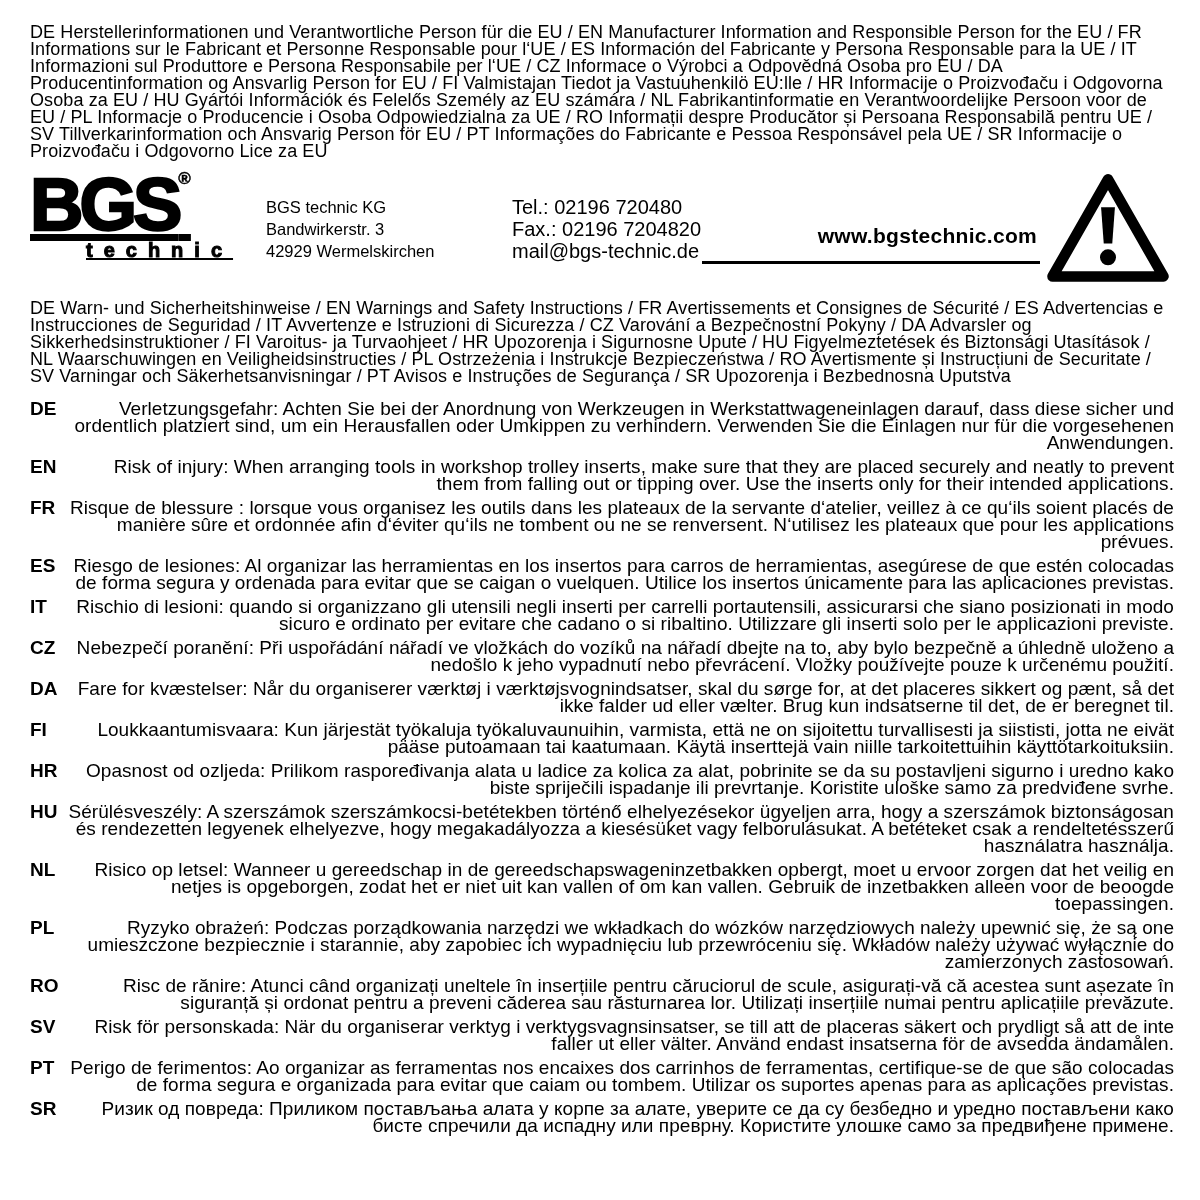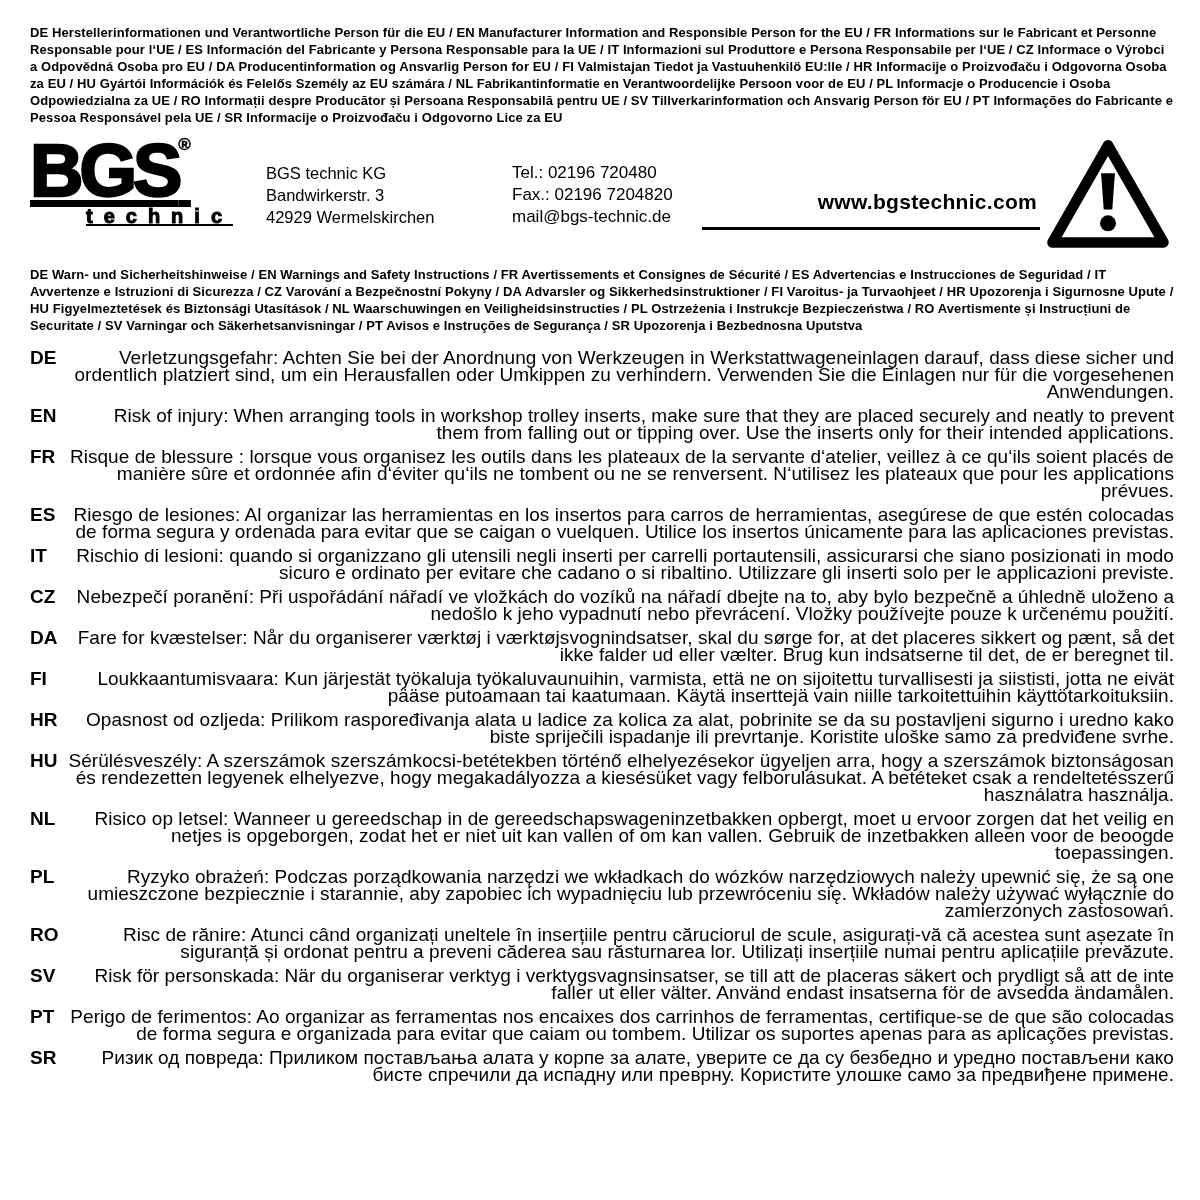--- a/index.html
+++ b/index.html
@@ -6,22 +6,22 @@
   body {
     width: 1200px; height: 1200px;
     font-family: "Liberation Sans", sans-serif;
     color: #000;
     overflow: hidden;
   }
   .page { padding: 24px 26px 0 30px; }
 
   
   .lede {
-    font-size: 13px;
-    font-weight: bold;
+    font-size: 18px;
+    font-weight: normal;
     line-height: 17px;
     letter-spacing: 0.1px;
   }
 
   
   .brand-row { position: relative; height: 115px; margin-top: 12px; }
 
   .logo-block { position: absolute; left: 0; top: 0; width: 215px; text-decoration: underline; }
   .logo-main {
     font-size: 74px;
@@ -41,21 +41,21 @@
   .logo-sub {
     font-size: 20px;
     font-weight: bold;
     letter-spacing: 11px;
     margin: 2px 0 0 56px;
     -webkit-text-stroke: 1px #000;
     white-space: nowrap;
   }
 
   .addr-col { position: absolute; left: 236px; top: 24px; font-size: 16.5px; line-height: 22px; }
-  .contact-col { position: absolute; left: 482px; top: 24px; font-size: 17px; line-height: 22px; }
+  .contact-col { position: absolute; left: 482px; top: 24px; font-size: 20px; line-height: 22px; }
 
   .website-block {
     position: absolute; left: 672px; top: 52px; width: 335px;
     text-align: right;
     font-size: 21px; font-weight: bold;
     letter-spacing: 0.3px;
     border-bottom: 3.5px solid #000;
     padding: 0 3px 13px 0;
   }
 

